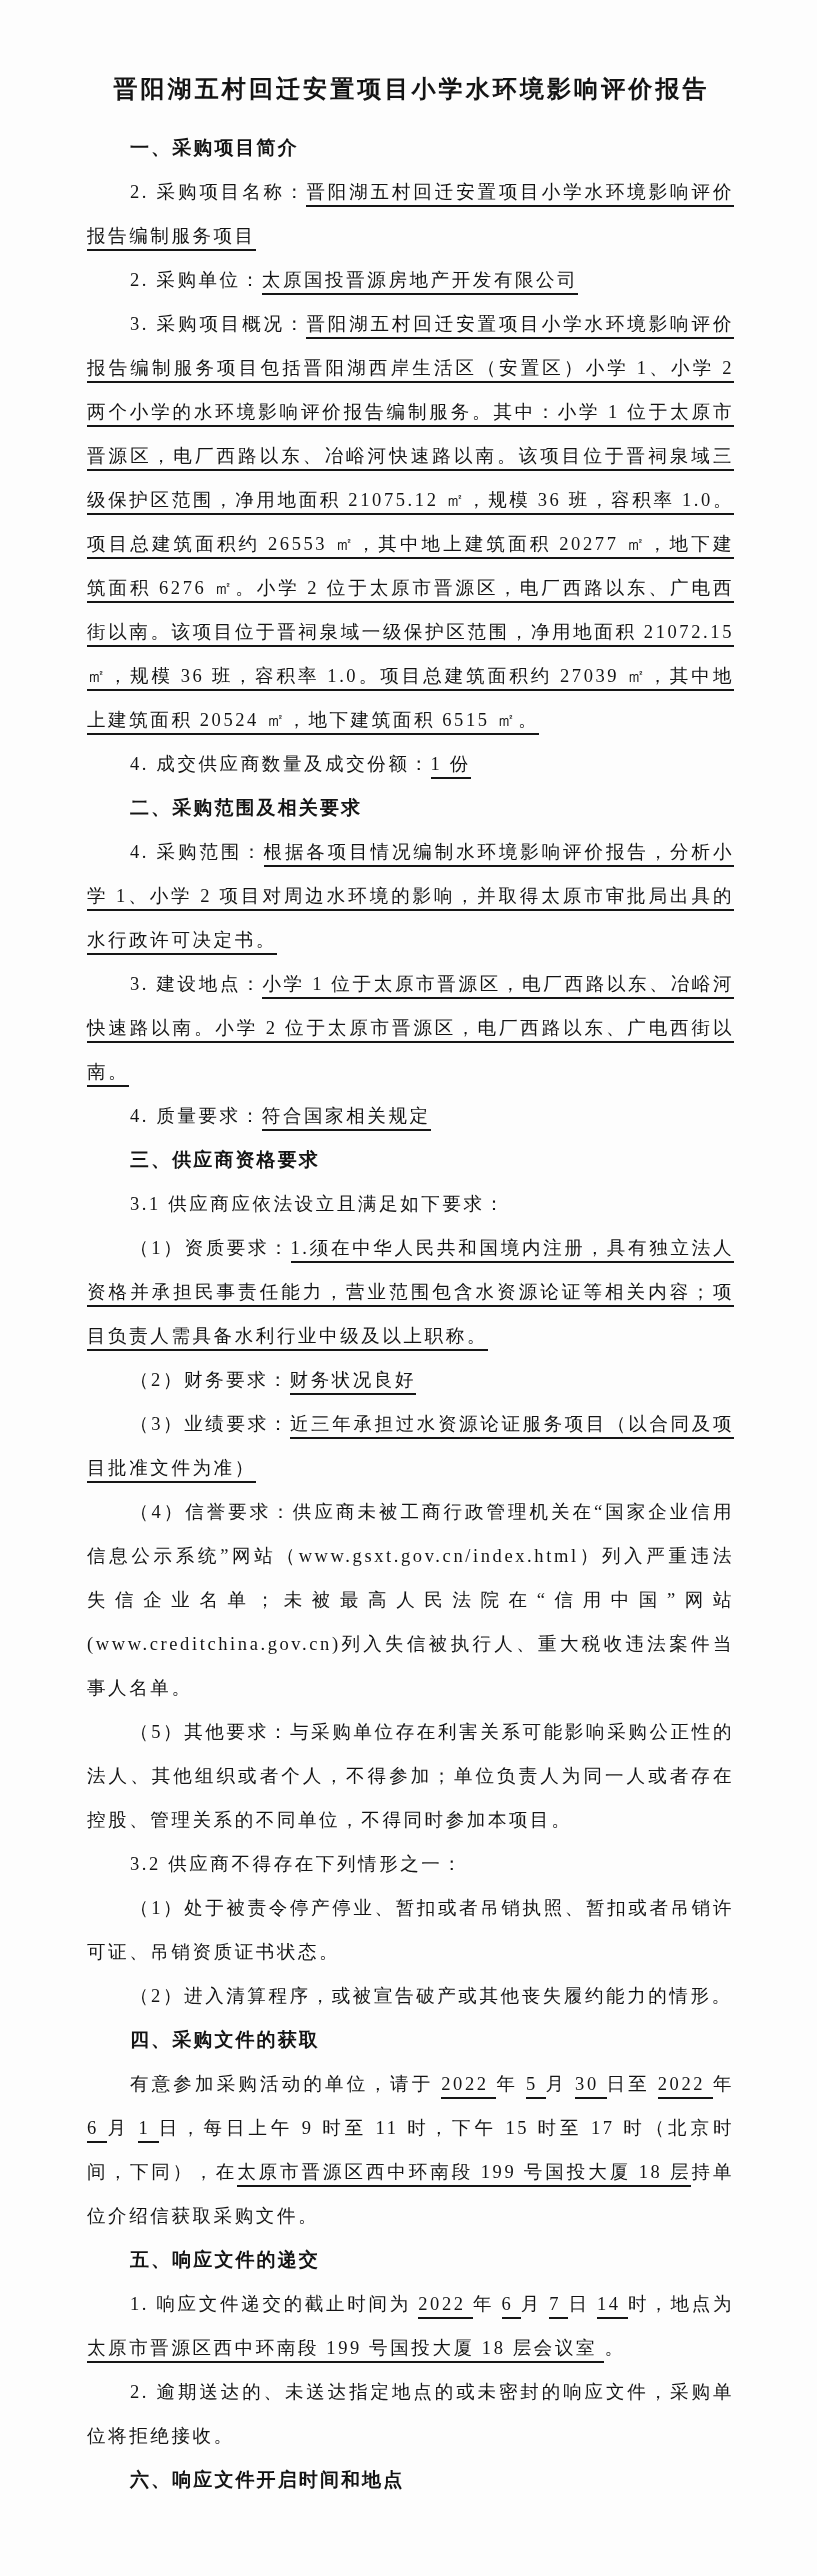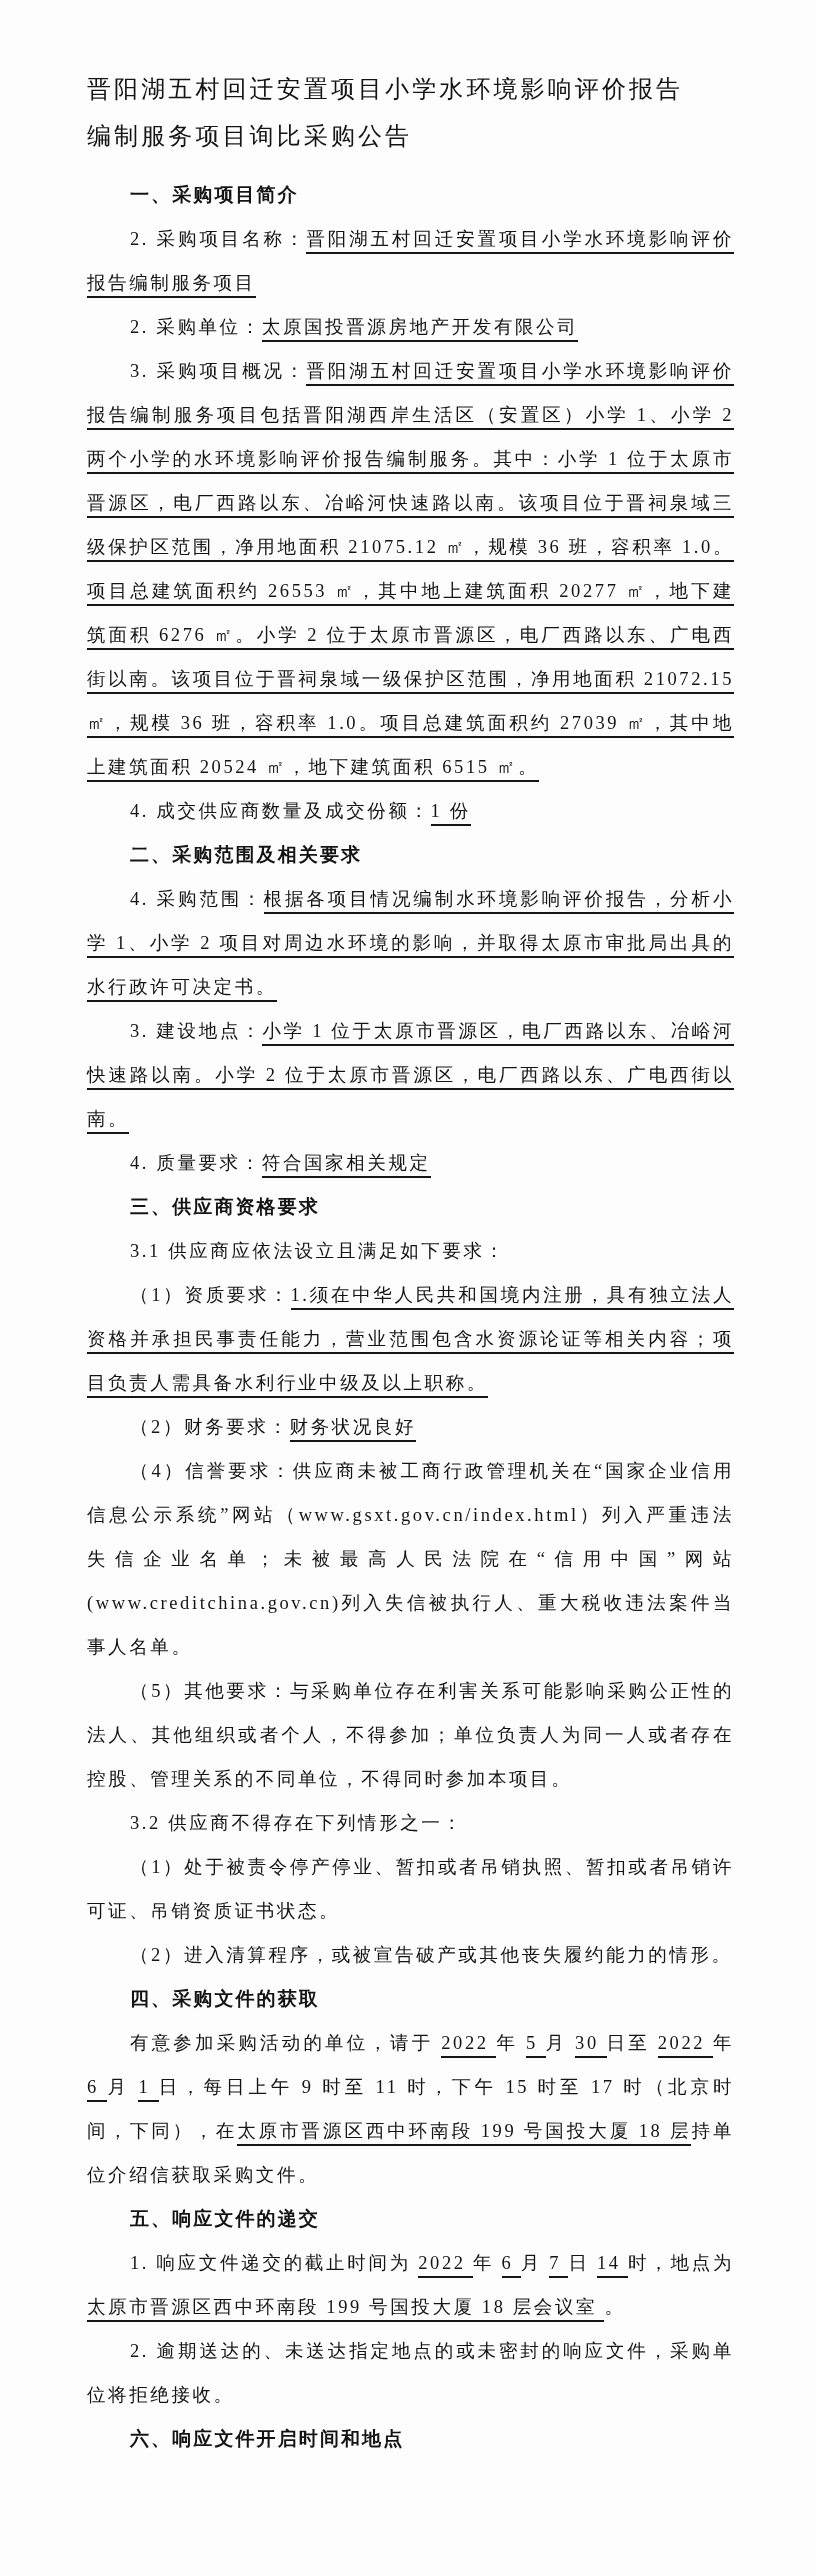--- a/index.html
+++ b/index.html
@@ -8,23 +8,23 @@
     width:818px;
     height:3172px;
     background:#fdfdfd;
     overflow:hidden;
     font-family:"Liberation Serif","DejaVu Serif",serif;
     color:#141414;
     box-sizing:border-box;
   }
   .doc-title{
     margin:66px 82px 5.2px 87px;
-    text-align:left;
+    text-align:center;
     font-size:24px;
-    font-weight:400;
+    font-weight:700;
     line-height:47px;
     letter-spacing:3.1px;
   }
   .doc-title .tline{display:block;}
   .doc-body{
     margin:13.4px 84px 0 87px;
     font-size:18.5px;
     line-height:44px;
     letter-spacing:2.6px;
     text-align:justify;
@@ -46,36 +46,36 @@
     border-bottom:2.1px solid #161616;
     padding-bottom:2.6px;
   }
 </style>
 </head>
 <body>
 
 <div class="page">
   <h1 class="doc-title">
     <span class="tline">晋阳湖五村回迁安置项目小学水环境影响评价报告</span>
-    <span class="tline">编制服务项目询比采购公告</span>
   </h1>
   <div class="doc-body">
       <h2 class="heading">一、采购项目简介</h2>
       <p class="para"><span>2. 采购项目名称：</span><span class="u">晋阳湖五村回迁安置项目小学水环境影响评价报告编制服务项目</span></p>
       <p class="para"><span>2. 采购单位：</span><span class="u">太原国投晋源房地产开发有限公司</span></p>
       <p class="para"><span>3. 采购项目概况：</span><span class="u">晋阳湖五村回迁安置项目小学水环境影响评价报告编制服务项目包括晋阳湖西岸生活区（安置区）小学 1、小学 2 两个小学的水环境影响评价报告编制服务。其中：小学 1 位于太原市晋源区，电厂西路以东、冶峪河快速路以南。该项目位于晋祠泉域三级保护区范围，净用地面积 21075.12 ㎡，规模 36 班，容积率 1.0。项目总建筑面积约 26553 ㎡，其中地上建筑面积 20277 ㎡，地下建筑面积 6276 ㎡。小学 2 位于太原市晋源区，电厂西路以东、广电西街以南。该项目位于晋祠泉域一级保护区范围，净用地面积 21072.15 ㎡，规模 36 班，容积率 1.0。项目总建筑面积约 27039 ㎡，其中地上建筑面积 20524 ㎡，地下建筑面积 6515 ㎡。</span></p>
       <p class="para"><span>4. 成交供应商数量及成交份额：</span><span class="u">1 份</span></p>
       <h2 class="heading">二、采购范围及相关要求</h2>
       <p class="para"><span>4. 采购范围：</span><span class="u">根据各项目情况编制水环境影响评价报告，分析小学 1、小学 2 项目对周边水环境的影响，并取得太原市审批局出具的水行政许可决定书。</span></p>
       <p class="para"><span>3. 建设地点：</span><span class="u">小学 1 位于太原市晋源区，电厂西路以东、冶峪河快速路以南。小学 2 位于太原市晋源区，电厂西路以东、广电西街以南。</span></p>
       <p class="para"><span>4. 质量要求：</span><span class="u">符合国家相关规定</span></p>
       <h2 class="heading">三、供应商资格要求</h2>
       <p class="para"><span>3.1 供应商应依法设立且满足如下要求：</span></p>
       <p class="para"><span>（1）资质要求：</span><span class="u">1.须在中华人民共和国境内注册，具有独立法人资格并承担民事责任能力，营业范围包含水资源论证等相关内容；项目负责人需具备水利行业中级及以上职称。</span></p>
       <p class="para"><span>（2）财务要求：</span><span class="u">财务状况良好</span></p>
+      <p class="para"><span>（3）业绩要求：</span><span class="u">近三年承担过水资源论证服务项目（以合同及项目批准文件为准）</span></p>
       <p class="para"><span>（4）信誉要求：供应商未被工商行政管理机关在“国家企业信用信息公示系统”网站（www.gsxt.gov.cn/index.html）列入严重违法失信企业名单；未被最高人民法院在“信用中国”网站(www.creditchina.gov.cn)列入失信被执行人、重大税收违法案件当事人名单。</span></p>
       <p class="para"><span>（5）其他要求：与采购单位存在利害关系可能影响采购公正性的法人、其他组织或者个人，不得参加；单位负责人为同一人或者存在控股、管理关系的不同单位，不得同时参加本项目。</span></p>
       <p class="para"><span>3.2 供应商不得存在下列情形之一：</span></p>
       <p class="para"><span>（1）处于被责令停产停业、暂扣或者吊销执照、暂扣或者吊销许可证、吊销资质证书状态。</span></p>
       <p class="para"><span>（2）进入清算程序，或被宣告破产或其他丧失履约能力的情形。</span></p>
       <h2 class="heading">四、采购文件的获取</h2>
       <p class="para"><span>有意参加采购活动的单位，请于 </span><span class="u">2022 </span><span>年 </span><span class="u">5 </span><span>月 </span><span class="u">30 </span><span>日至 </span><span class="u">2022 </span><span>年 </span><span class="u">6 </span><span>月 </span><span class="u">1 </span><span>日，每日上午 9 时至 11 时，下午 15 时至 17 时（北京时间，下同），在</span><span class="u">太原市晋源区西中环南段 199 号国投大厦 18 层</span><span>持单位介绍信获取采购文件。</span></p>
       <h2 class="heading">五、响应文件的递交</h2>
       <p class="para"><span>1. 响应文件递交的截止时间为 </span><span class="u">2022 </span><span>年 </span><span class="u">6 </span><span>月 </span><span class="u">7 </span><span>日 </span><span class="u">14 </span><span>时，地点为</span><span class="u">太原市晋源区西中环南段 199 号国投大厦 18 层会议室&nbsp;</span><span>。</span></p>
       <p class="para"><span>2. 逾期送达的、未送达指定地点的或未密封的响应文件，采购单位将拒绝接收。</span></p>

